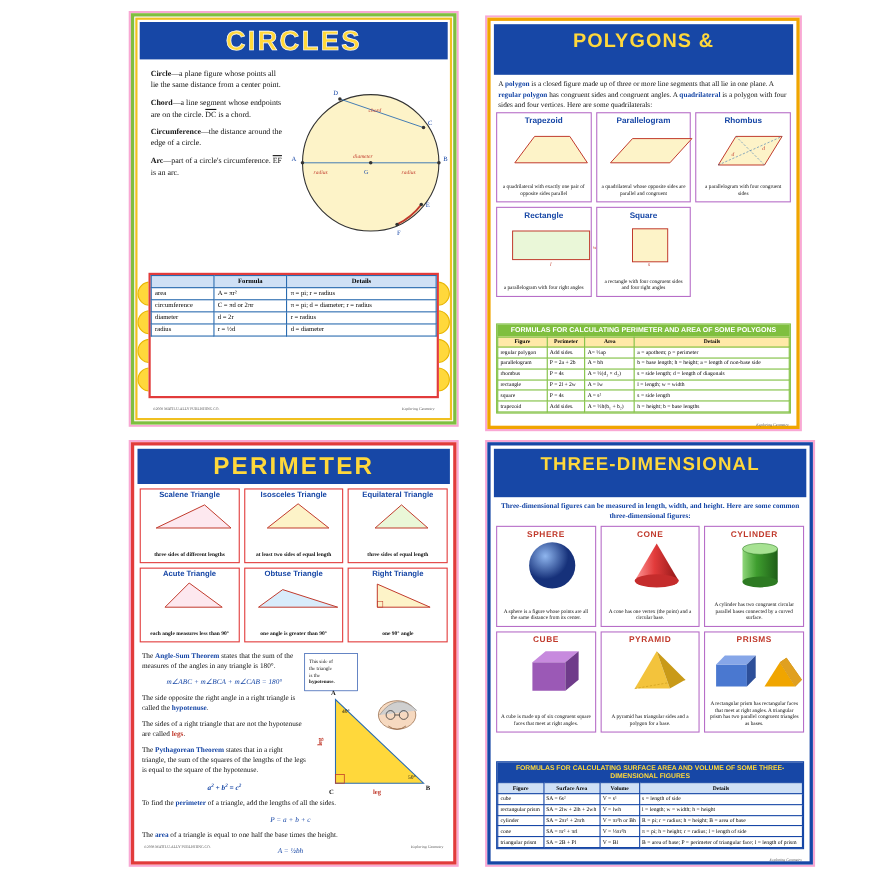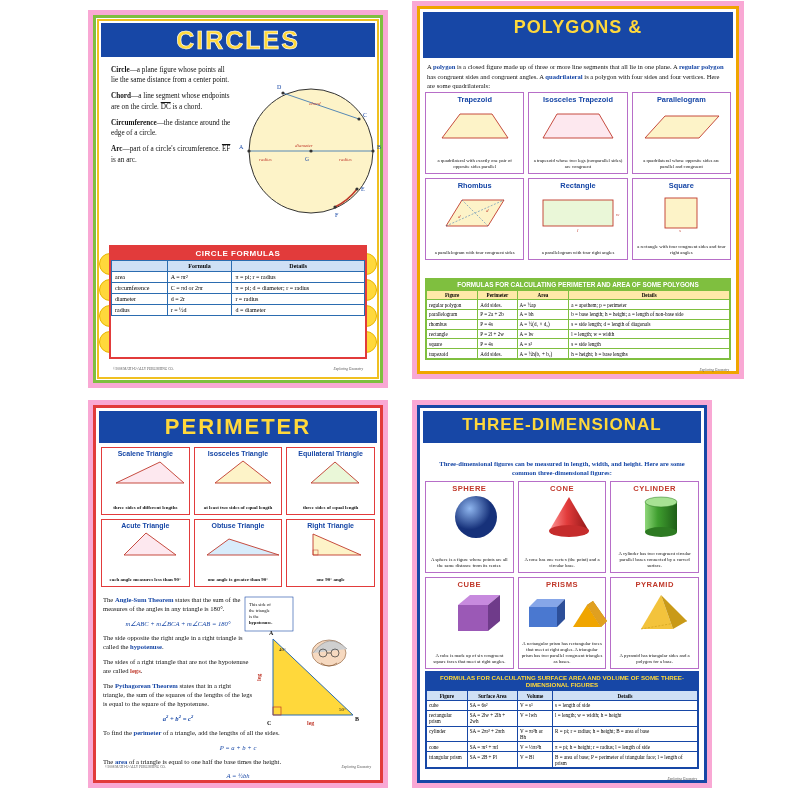--- a/index.html
+++ b/index.html
@@ -3,21 +3,21 @@
 <meta charset="utf-8">
 <style>
   html,body{margin:0;padding:0;}
   body{
     width:800px;height:800px;background:#ffffff;
     font-family:"Liberation Serif", serif;
     overflow:hidden;
   }
 
   
-  .poster{position:absolute;box-sizing:border-box;background:#fff;border:5px solid #f9a8d4;}
+  .poster{position:absolute;box-sizing:border-box;background:#fff;border:2px solid #f9a8d4;margin-left:29px;}
 
   
   .p1{left:88px;top:10px;width:300px;height:378px;}
   .p1 .frame{position:absolute;inset:0;border:3px solid #7fbf3f;background:#fff;}
   .p1 .frame2{position:absolute;inset:4px;border:2px solid #f0c020;}
   .p1 .band{position:absolute;left:8px;top:8px;right:8px;height:34px;background:#1747a6;}
   .title1{color:#ffd83b;font-family:"Liberation Sans",sans-serif;font-weight:bold;
     font-size:25px;letter-spacing:2px;text-align:center;line-height:34px;
     -webkit-text-stroke:0.6px #ffffff;}
 
@@ -35,21 +35,21 @@
   table.ct{width:100%;border-collapse:collapse;font-size:6px;}
   table.ct th,table.ct td{border:0.6px solid #2b6cb0;padding:2px 3px;}
   table.ct th{background:#cfe0f5;font-weight:bold;text-align:center;}
   table.ct td:first-child{width:22%;}
   .balls{position:absolute;left:0;bottom:14px;width:100%;height:110px;pointer-events:none;}
   .ball{position:absolute;width:20px;height:20px;border-radius:50%;background:#ffd83b;border:1px solid #e7b400;}
   .credit{position:absolute;bottom:2px;left:10px;font-size:3.4px;color:#555;}
   .credit-r{position:absolute;bottom:2px;right:10px;font-size:3.6px;color:#555;font-style:italic;}
 
   
-  .p2{left:412px;top:1px;width:332px;height:378px;padding-left:13px;}
+  .p2{left:412px;top:14px;width:288px;height:378px;padding-left:13px;}
   .p2 .frame{position:absolute;inset:0;border:3px solid #f0a500;background:#fff;}
   .p2 .band{position:absolute;left:6px;top:6px;right:6px;height:46px;background:#1747a6;}
   .title2{color:#ffd83b;font-family:"Liberation Sans",sans-serif;font-weight:bold;font-size:18px;
     text-align:center;line-height:1.15;padding-top:5px;letter-spacing:1px;}
   .p2 .intro{position:absolute;left:10px;top:56px;right:10px;font-size:6.6px;line-height:1.45;color:#111;}
   .p2 .intro b{color:#1747a6;}
   .grid2{position:absolute;left:8px;top:86px;right:8px;display:grid;grid-template-columns:1fr 1fr 1fr;gap:4px;}
   .cell{border:1.2px solid #b76ec8;background:#fff;padding:2px;box-sizing:border-box;height:82px;position:relative;}
   .cell h4{margin:0;text-align:center;font-family:"Liberation Sans",sans-serif;font-size:7.4px;
     color:#1747a6;font-weight:bold;}
@@ -77,21 +77,21 @@
   .t-body{position:absolute;left:10px;top:190px;right:10px;bottom:14px;}
   .t-text{width:150px;font-size:6.6px;line-height:1.42;color:#111;}
   .t-text p{margin:0 0 5px 0;}
   .t-text b{color:#1747a6;}
   .red{color:#c0392b;font-weight:bold;}
   .t-fig{position:absolute;right:0;top:0;width:130px;height:140px;}
 
   
   .p4{left:412px;top:400px;width:300px;height:388px;}
   .p4 .frame{position:absolute;inset:0;border:3px solid #1747a6;background:#fff;}
-  .p4 .band{position:absolute;left:6px;top:6px;right:6px;height:32px;background:#1747a6;}
+  .p4 .band{position:absolute;left:6px;top:6px;right:6px;height:44px;background:#1747a6;}
   .title4{color:#ffd83b;font-family:"Liberation Sans",sans-serif;font-weight:bold;font-size:17px;
     text-align:center;line-height:1.2;padding-top:4px;letter-spacing:1px;}
   .p4 .intro{position:absolute;left:12px;top:54px;right:12px;font-size:6.6px;line-height:1.4;
     color:#1747a6;text-align:center;font-weight:bold;}
   .grid4{position:absolute;left:8px;top:76px;right:8px;display:grid;grid-template-columns:1fr 1fr 1fr;gap:4px;}
   .dcell{border:1.2px solid #b76ec8;padding:2px;box-sizing:border-box;height:92px;position:relative;background:#fff;}
   .dcell h4{margin:0;text-align:center;font-family:"Liberation Sans",sans-serif;font-size:7.6px;
     color:#c0392b;font-weight:bold;letter-spacing:.5px;}
   .dshape{height:48px;position:relative;}
   .dcap{font-size:4.8px;line-height:1.25;text-align:center;position:absolute;left:3px;right:3px;bottom:3px;color:#111;}
@@ -153,21 +153,20 @@
       <div class="ball" style="left:-4px;top:30px;"></div>
       <div class="ball" style="left:-4px;top:56px;"></div>
       <div class="ball" style="left:-4px;top:82px;"></div>
       <div class="ball" style="right:-4px;top:4px;"></div>
       <div class="ball" style="right:-4px;top:30px;"></div>
       <div class="ball" style="right:-4px;top:56px;"></div>
       <div class="ball" style="right:-4px;top:82px;"></div>
     </div>
 
     <div class="cf">
-      <div class="cf-h">CIRCLE FORMULAS</div>
       <table class="ct">
         <tbody>
             <tr>
           <th></th>
           <th>Formula</th>
           <th>Details</th>
         </tr>
         <tr>
           <td>area</td>
           <td>A = πr²</td>
@@ -212,29 +211,20 @@
     <div class="cell">
       <h4>Trapezoid</h4>
       <div class="shapebox">
         <svg width="90" height="40" style="position:absolute;left:2px;top:2px;">
           <polygon points="12,32 78,32 62,8 30,8" fill="#fdf3c8" stroke="#c0392b" stroke-width="0.9"></polygon>
         </svg>
       </div>
       <div class="cap">a quadrilateral with exactly one pair of opposite sides parallel</div>
     </div>
     <div class="cell">
-      <h4>Isosceles Trapezoid</h4>
-      <div class="shapebox">
-        <svg width="90" height="40" style="position:absolute;left:2px;top:2px;">
-          <polygon points="10,32 80,32 66,8 24,8" fill="#fde8ef" stroke="#c0392b" stroke-width="0.9"></polygon>
-        </svg>
-      </div>
-      <div class="cap">a trapezoid whose two legs (nonparallel sides) are congruent</div>
-    </div>
-    <div class="cell">
       <h4>Parallelogram</h4>
       <div class="shapebox">
         <svg width="90" height="40" style="position:absolute;left:2px;top:2px;">
           <polygon points="8,32 62,32 82,10 28,10" fill="#fdf3c8" stroke="#c0392b" stroke-width="0.9"></polygon>
         </svg>
       </div>
       <div class="cap">a quadrilateral whose opposite sides are parallel and congruent</div>
     </div>
 
     <div class="cell">
@@ -500,44 +490,44 @@
       <div class="dshape">
         <svg width="88" height="48" style="position:absolute;left:4px;top:0;">
           <polygon points="26,16 56,16 56,42 26,42" fill="#9b59b6"></polygon>
           <polygon points="26,16 38,6 68,6 56,16" fill="#c78ade"></polygon>
           <polygon points="56,16 68,6 68,32 56,42" fill="#6f3b8a"></polygon>
         </svg>
       </div>
       <div class="dcap">A cube is made up of six congruent square faces that meet at right angles.</div>
     </div>
     <div class="dcell">
+      <h4>PYRAMID</h4>
+      <div class="dshape">
+        <svg width="88" height="48" style="position:absolute;left:4px;top:0;">
+          <polygon points="44,6 24,40 56,40" fill="#f3c33c"></polygon>
+          <polygon points="44,6 56,40 70,32" fill="#c99a18"></polygon>
+          <line x1="24" y1="40" x2="70" y2="32" stroke="#c99a18" stroke-width="0.6" stroke-dasharray="2,1.5"></line>
+        </svg>
+      </div>
+      <div class="dcap">A pyramid has triangular sides and a polygon for a base.</div>
+    </div>
+    <div class="dcell">
       <h4>PRISMS</h4>
       <div class="dshape">
         <svg width="88" height="48" style="position:absolute;left:2px;top:0;">
           <polygon points="6,18 34,18 34,38 6,38" fill="#4a78d0"></polygon>
           <polygon points="6,18 14,10 42,10 34,18" fill="#86a6e8"></polygon>
           <polygon points="34,18 42,10 42,30 34,38" fill="#2d4f99"></polygon>
           <polygon points="50,38 78,38 64,16" fill="#f0a500"></polygon>
           <polygon points="64,16 78,38 84,32 70,12" fill="#c07f00"></polygon>
           <polygon points="64,16 70,12 84,32 78,38" fill="#e0a020"></polygon>
         </svg>
       </div>
       <div class="dcap">A rectangular prism has rectangular faces that meet at right angles. A triangular prism has two parallel congruent triangles as bases.</div>
     </div>
-    <div class="dcell">
-      <h4>PYRAMID</h4>
-      <div class="dshape">
-        <svg width="88" height="48" style="position:absolute;left:4px;top:0;">
-          <polygon points="44,6 24,40 56,40" fill="#f3c33c"></polygon>
-          <polygon points="44,6 56,40 70,32" fill="#c99a18"></polygon>
-          <line x1="24" y1="40" x2="70" y2="32" stroke="#c99a18" stroke-width="0.6" stroke-dasharray="2,1.5"></line>
-        </svg>
-      </div>
-      <div class="dcap">A pyramid has triangular sides and a polygon for a base.</div>
-    </div>
   </div>
 
   <div class="ftable4">
     <div class="hd">FORMULAS FOR CALCULATING SURFACE AREA AND VOLUME OF SOME THREE-DIMENSIONAL FIGURES</div>
     <table class="dt">
       <tbody>
           <tr>
         <th>Figure</th>
         <th>Surface Area</th>
         <th>Volume</th>

